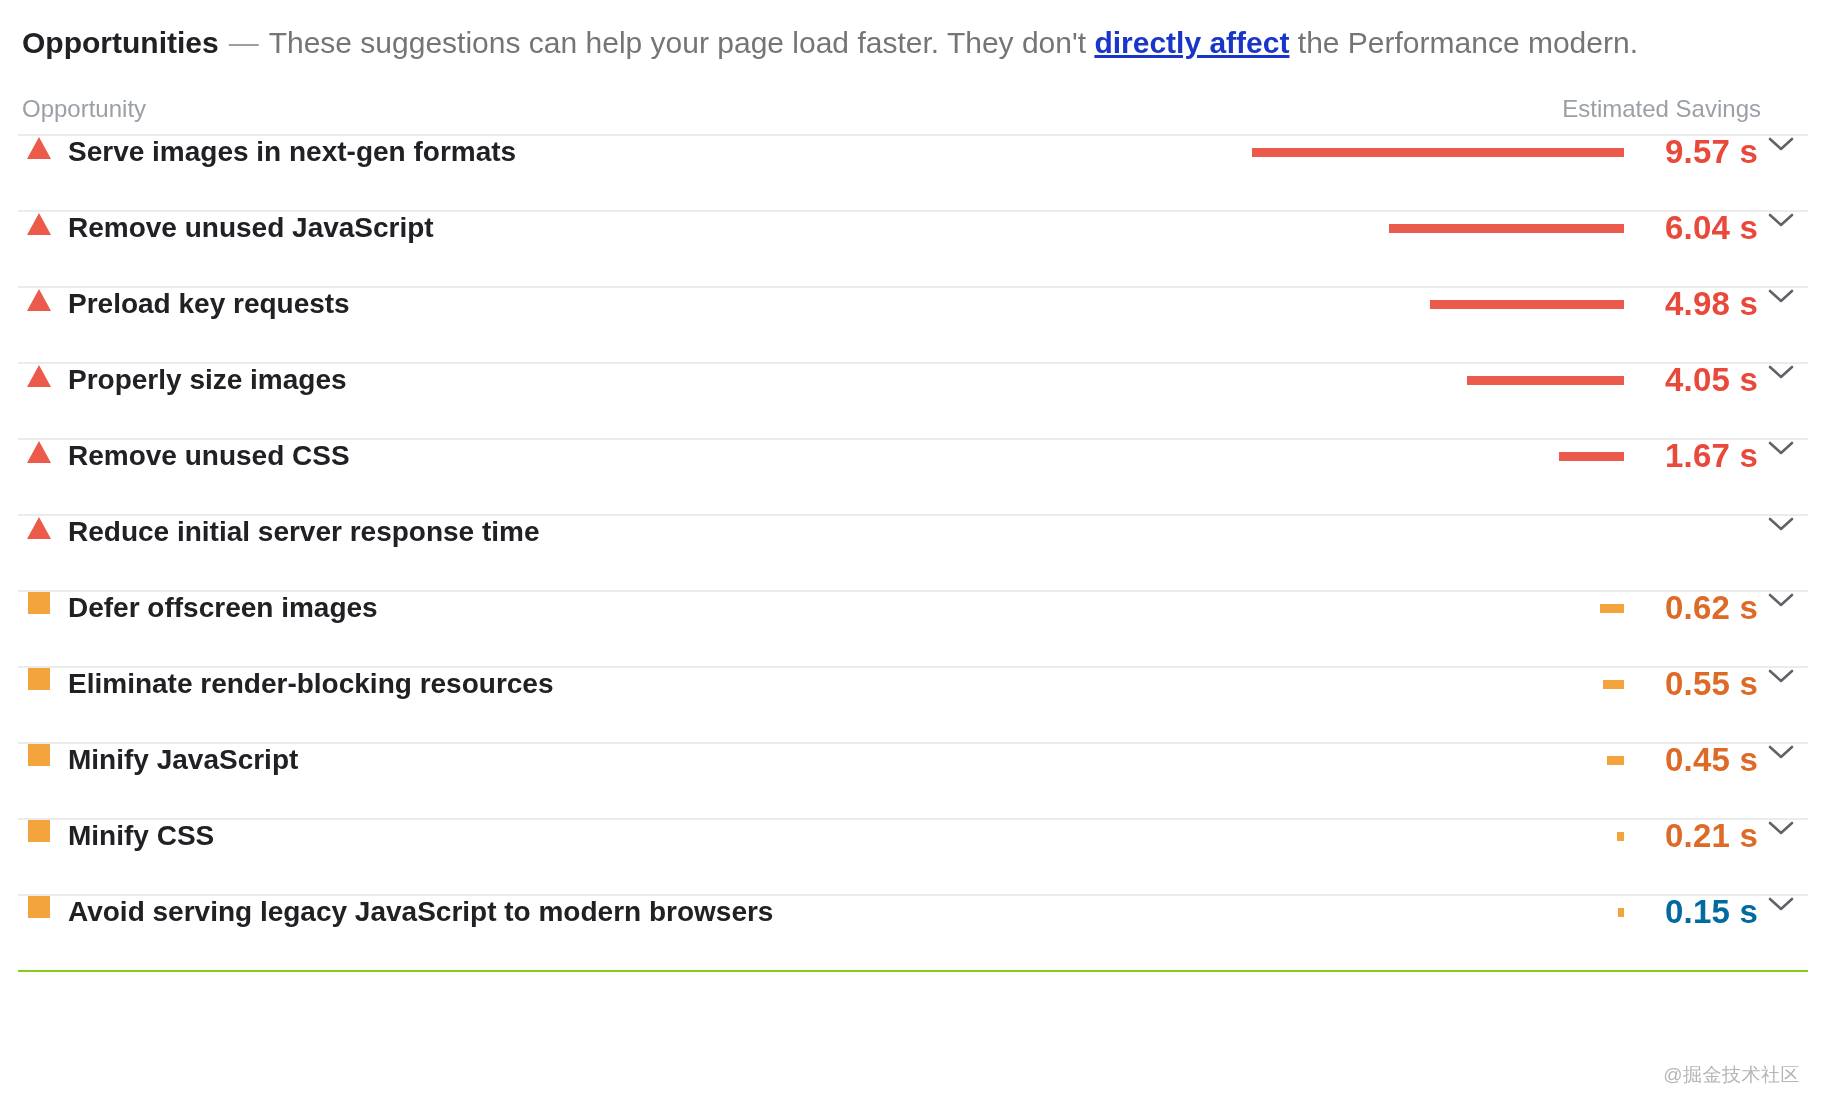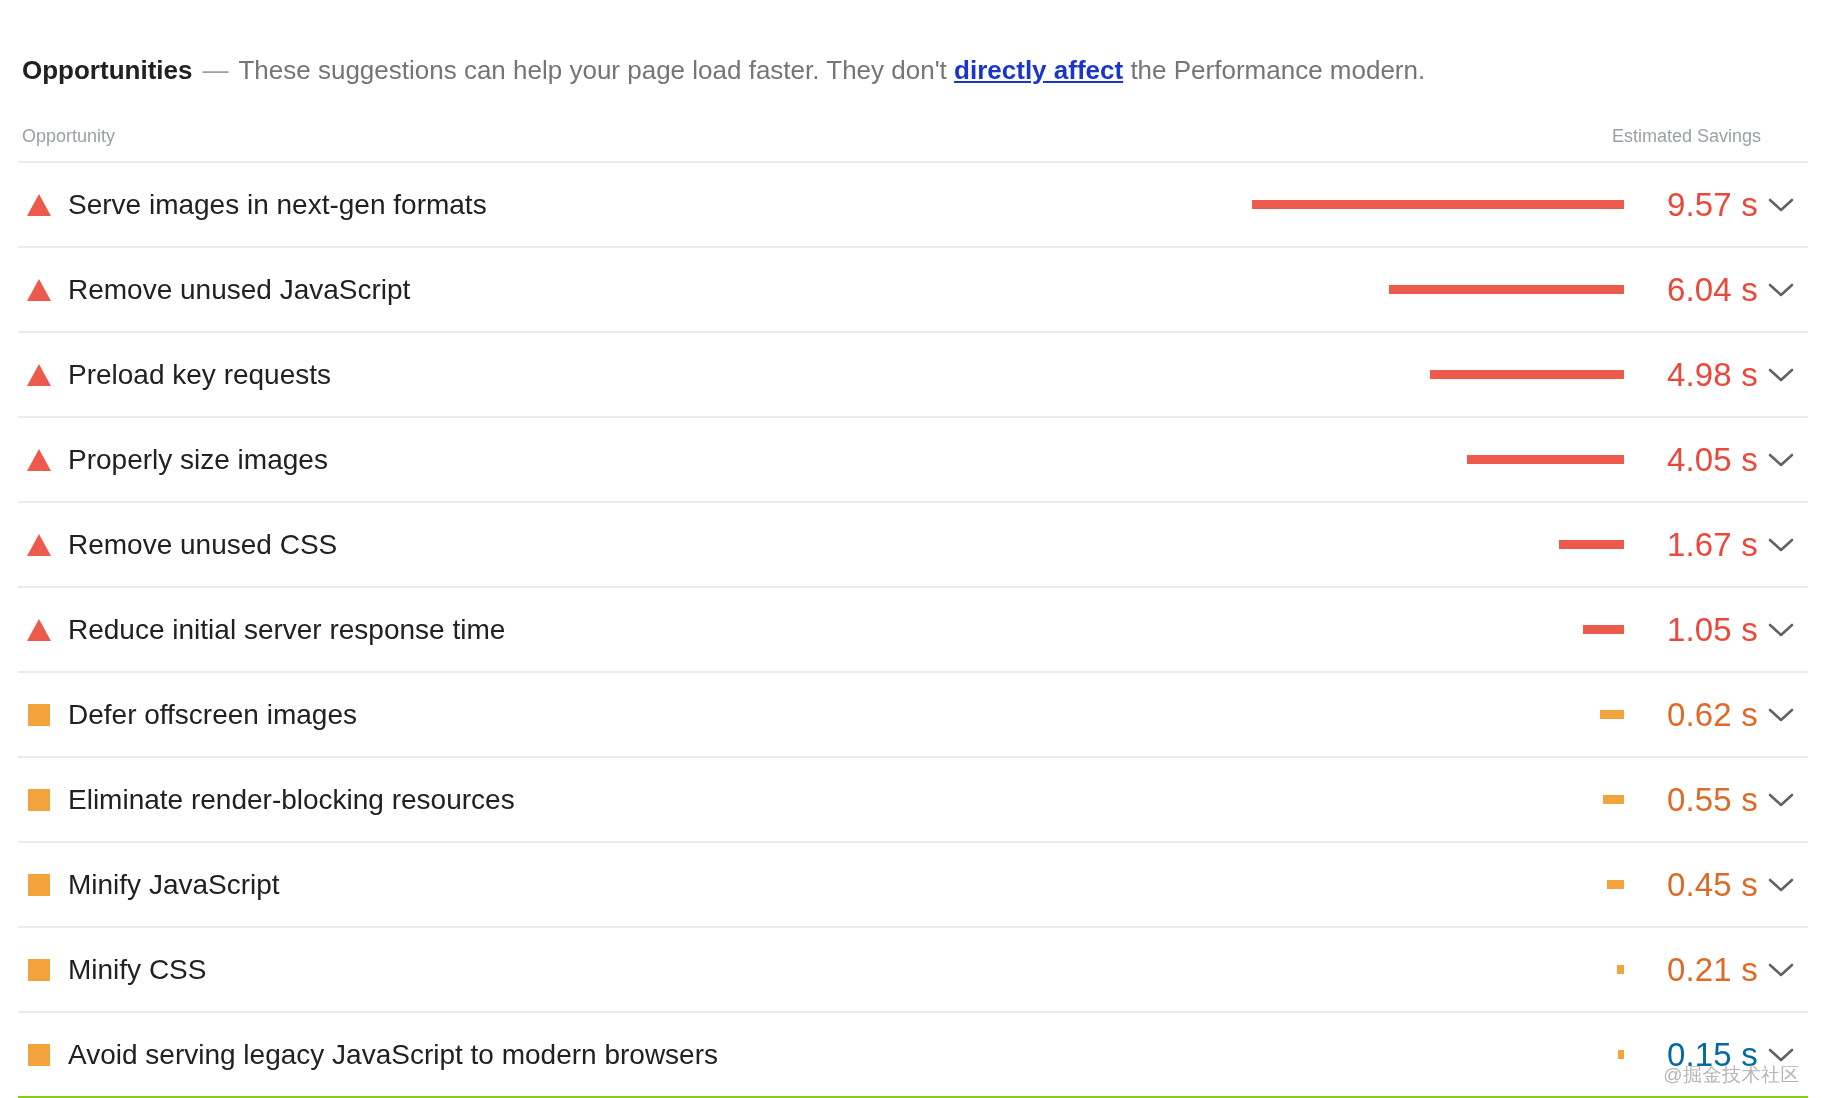--- a/index.html
+++ b/index.html
@@ -21,24 +21,23 @@
     overflow: hidden;
   }
 
   
   .opp-header {
     display: flex;
     align-items: baseline;
     flex-wrap: nowrap;
     white-space: nowrap;
     padding: 26px 0 0 4px;
-    font-size: 26px;
+    font-size: 30px;
     line-height: 34px;
     color: #757575;
-    margin-top: 27px;
   }
   .opp-header .title {
     font-weight: 700;
     color: #202124;
     margin-right: 10px;
   }
   .opp-header .dash {
     color: #9aa0a6;
     margin-right: 10px;
   }
@@ -60,36 +59,37 @@
     width: 100%;
   }
 
   .thead {
     display: flex;
     align-items: center;
     height: 52px;
     padding: 0 4px 0 4px;
     border-bottom: 2px solid #ebebeb;
     color: #9aa0a6;
-    font-size: 18px;
+    font-size: 24px;
     line-height: 30px;
   }
   .th-opportunity { flex: 1 1 auto; text-align: left; }
   .th-savings {
     flex: 0 0 auto;
     text-align: right;
     padding-right: 43px;
   }
 
   .row {
     display: flex;
-    align-items: center;
-    height: 85px;
+    align-items: flex-start;
+    height: 76px;
     padding: 0 4px;
     border-bottom: 2px solid #ebebeb;
+    font-weight: bold;
   }
   .row:last-child { border-bottom: 2px solid #84cc16; }
 
   
   .marker {
     flex: 0 0 auto;
     width: 34px;
     display: flex;
     justify-content: center;
     align-items: center;
@@ -277,26 +277,20 @@
             </svg>
           </div>
         </div>
         <div class="row">
           <div class="marker">
             <svg width="26" height="24" viewBox="0 0 26 24">
               <polygon points="13,1 25,23 1,23" fill="#eb5a4b"></polygon>
             </svg>
           </div>
           <div class="label">Reduce initial server response time</div>
-          <div class="meter-wrap">
-            <div class="bar-track">
-              <div class="bar-fill" style="width:40.81504702194358px;background:#eb5a4b;"></div>
-            </div>
-            <div class="value" style="color:#e8493a;">1.05 s</div>
-          </div>
           <div class="chev">
             <svg width="26" height="16" viewBox="0 0 26 16">
               <path d="M2 3 L13 13 L24 3" fill="none" stroke="#5f6368" stroke-width="2.6" stroke-linecap="round" stroke-linejoin="round"></path>
             </svg>
           </div>
         </div>
         <div class="row">
           <div class="marker">
             <svg width="22" height="22" viewBox="0 0 22 22">
               <rect x="0" y="0" width="22" height="22" fill="#f2a33c"></rect>

